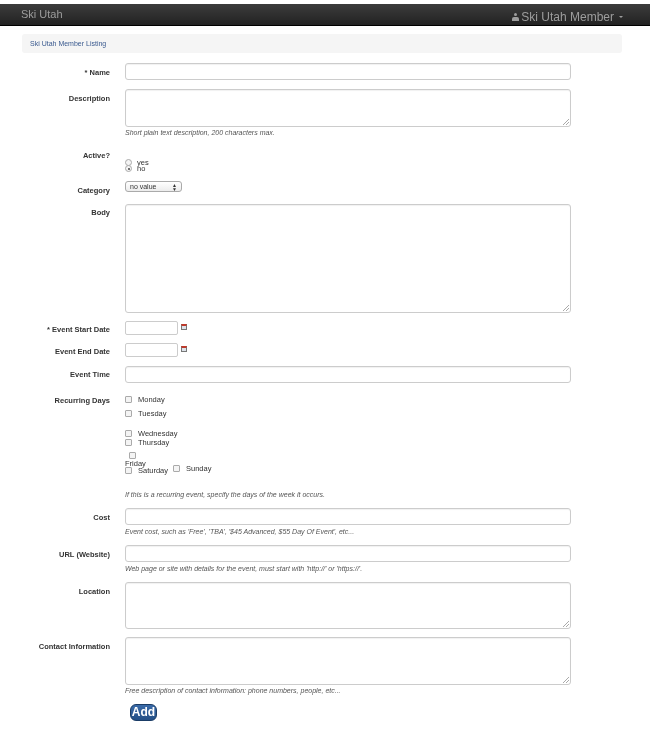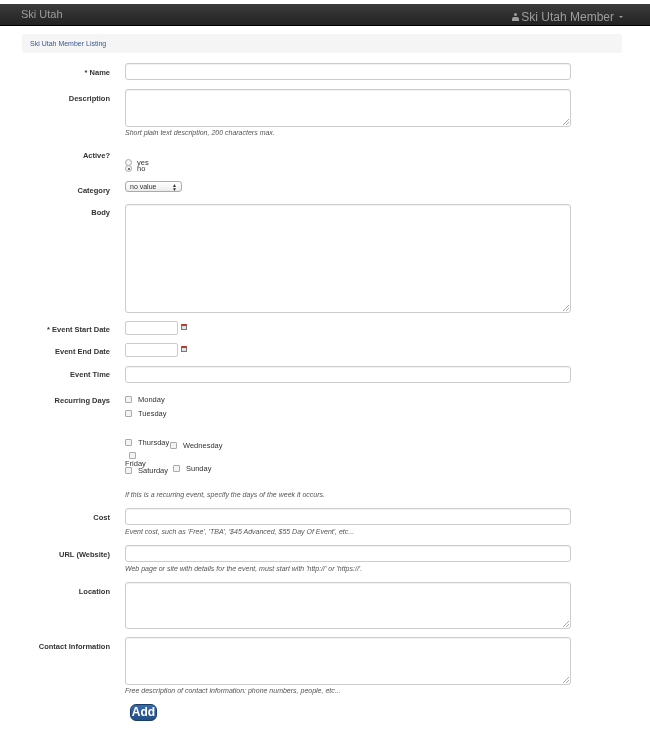--- a/index.html
+++ b/index.html
@@ -118,21 +118,21 @@
 
 <div class="label" style="top:396px;">Recurring Days</div>
 <div class="check-row" style="top:395px;">
     <span class="checkbox"></span>
     <span>Monday</span>
   </div>
 <div class="check-row" style="top:409px;">
     <span class="checkbox"></span>
     <span>Tuesday</span>
   </div>
-<div class="check-row" style="top:441px;margin-left:45px;">
+<div class="check-row" style="top:429px;">
     <span class="checkbox"></span>
     <span>Wednesday</span>
   </div>
 <div class="check-row" style="top:438px;">
     <span class="checkbox"></span>
     <span>Thursday</span>
   </div>
 <div class="check-row" style="top:452px;flex-direction:column;">
     <span class="checkbox"></span>
     <span>Friday</span>

